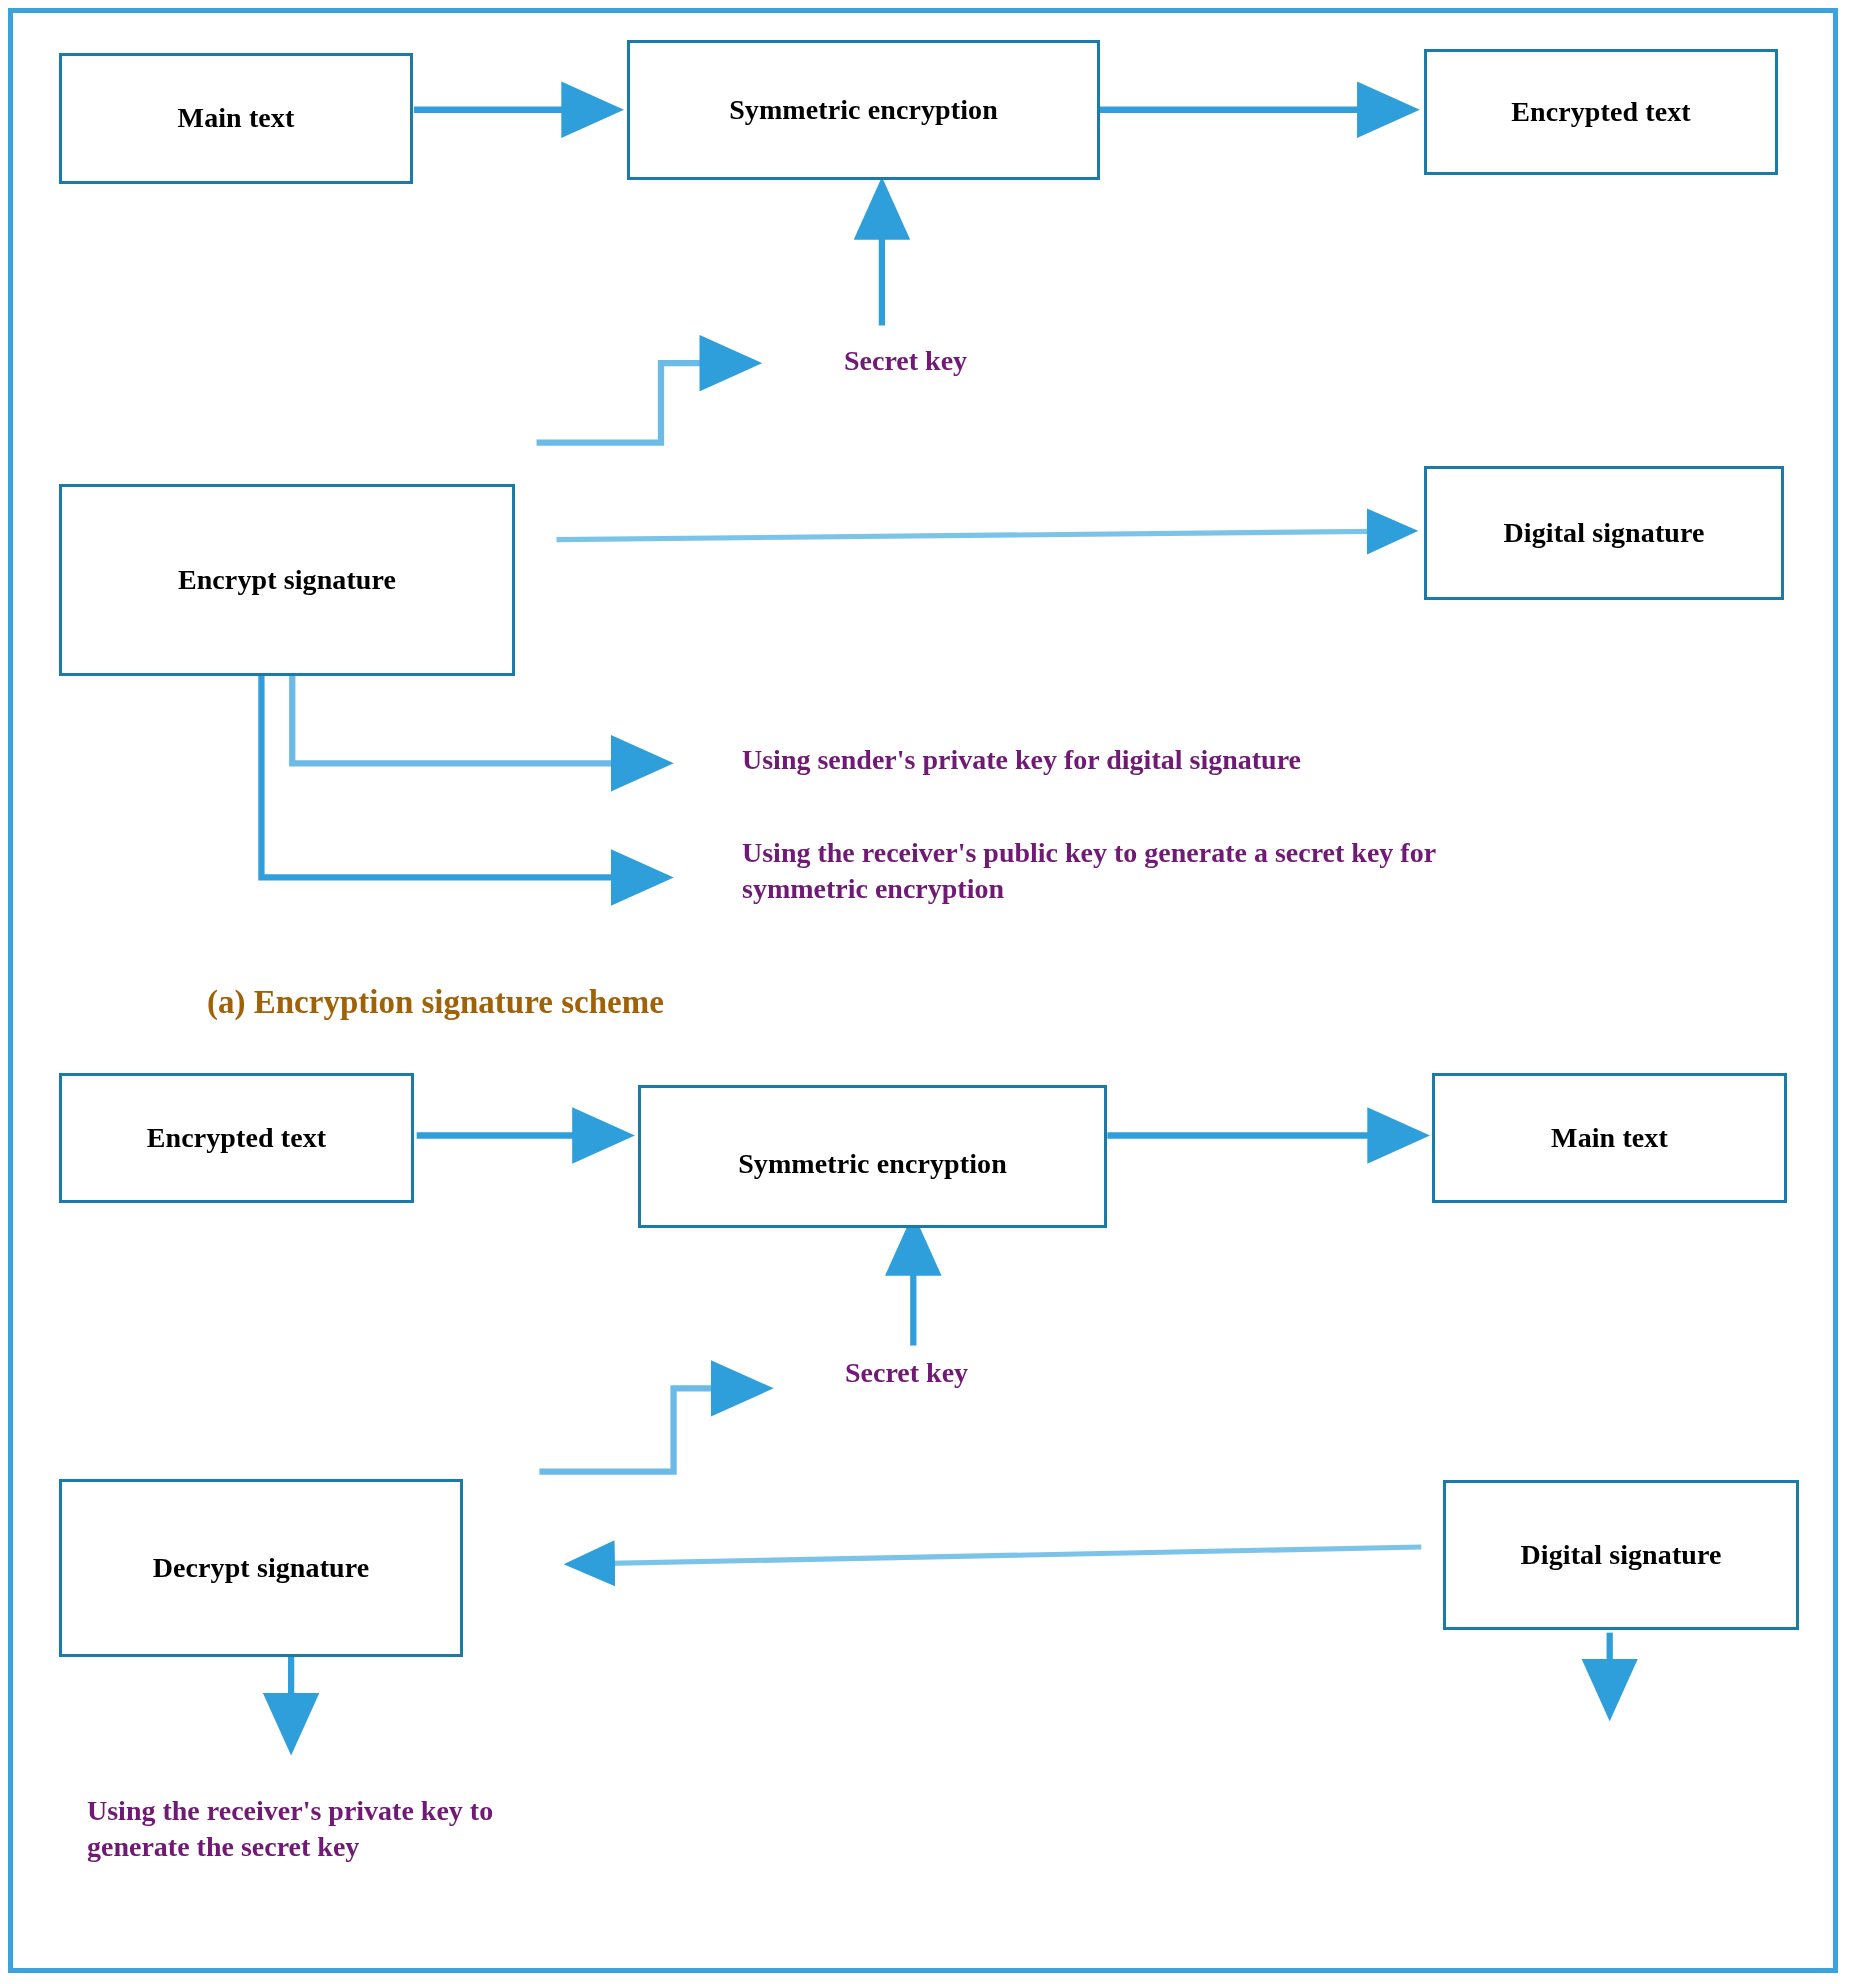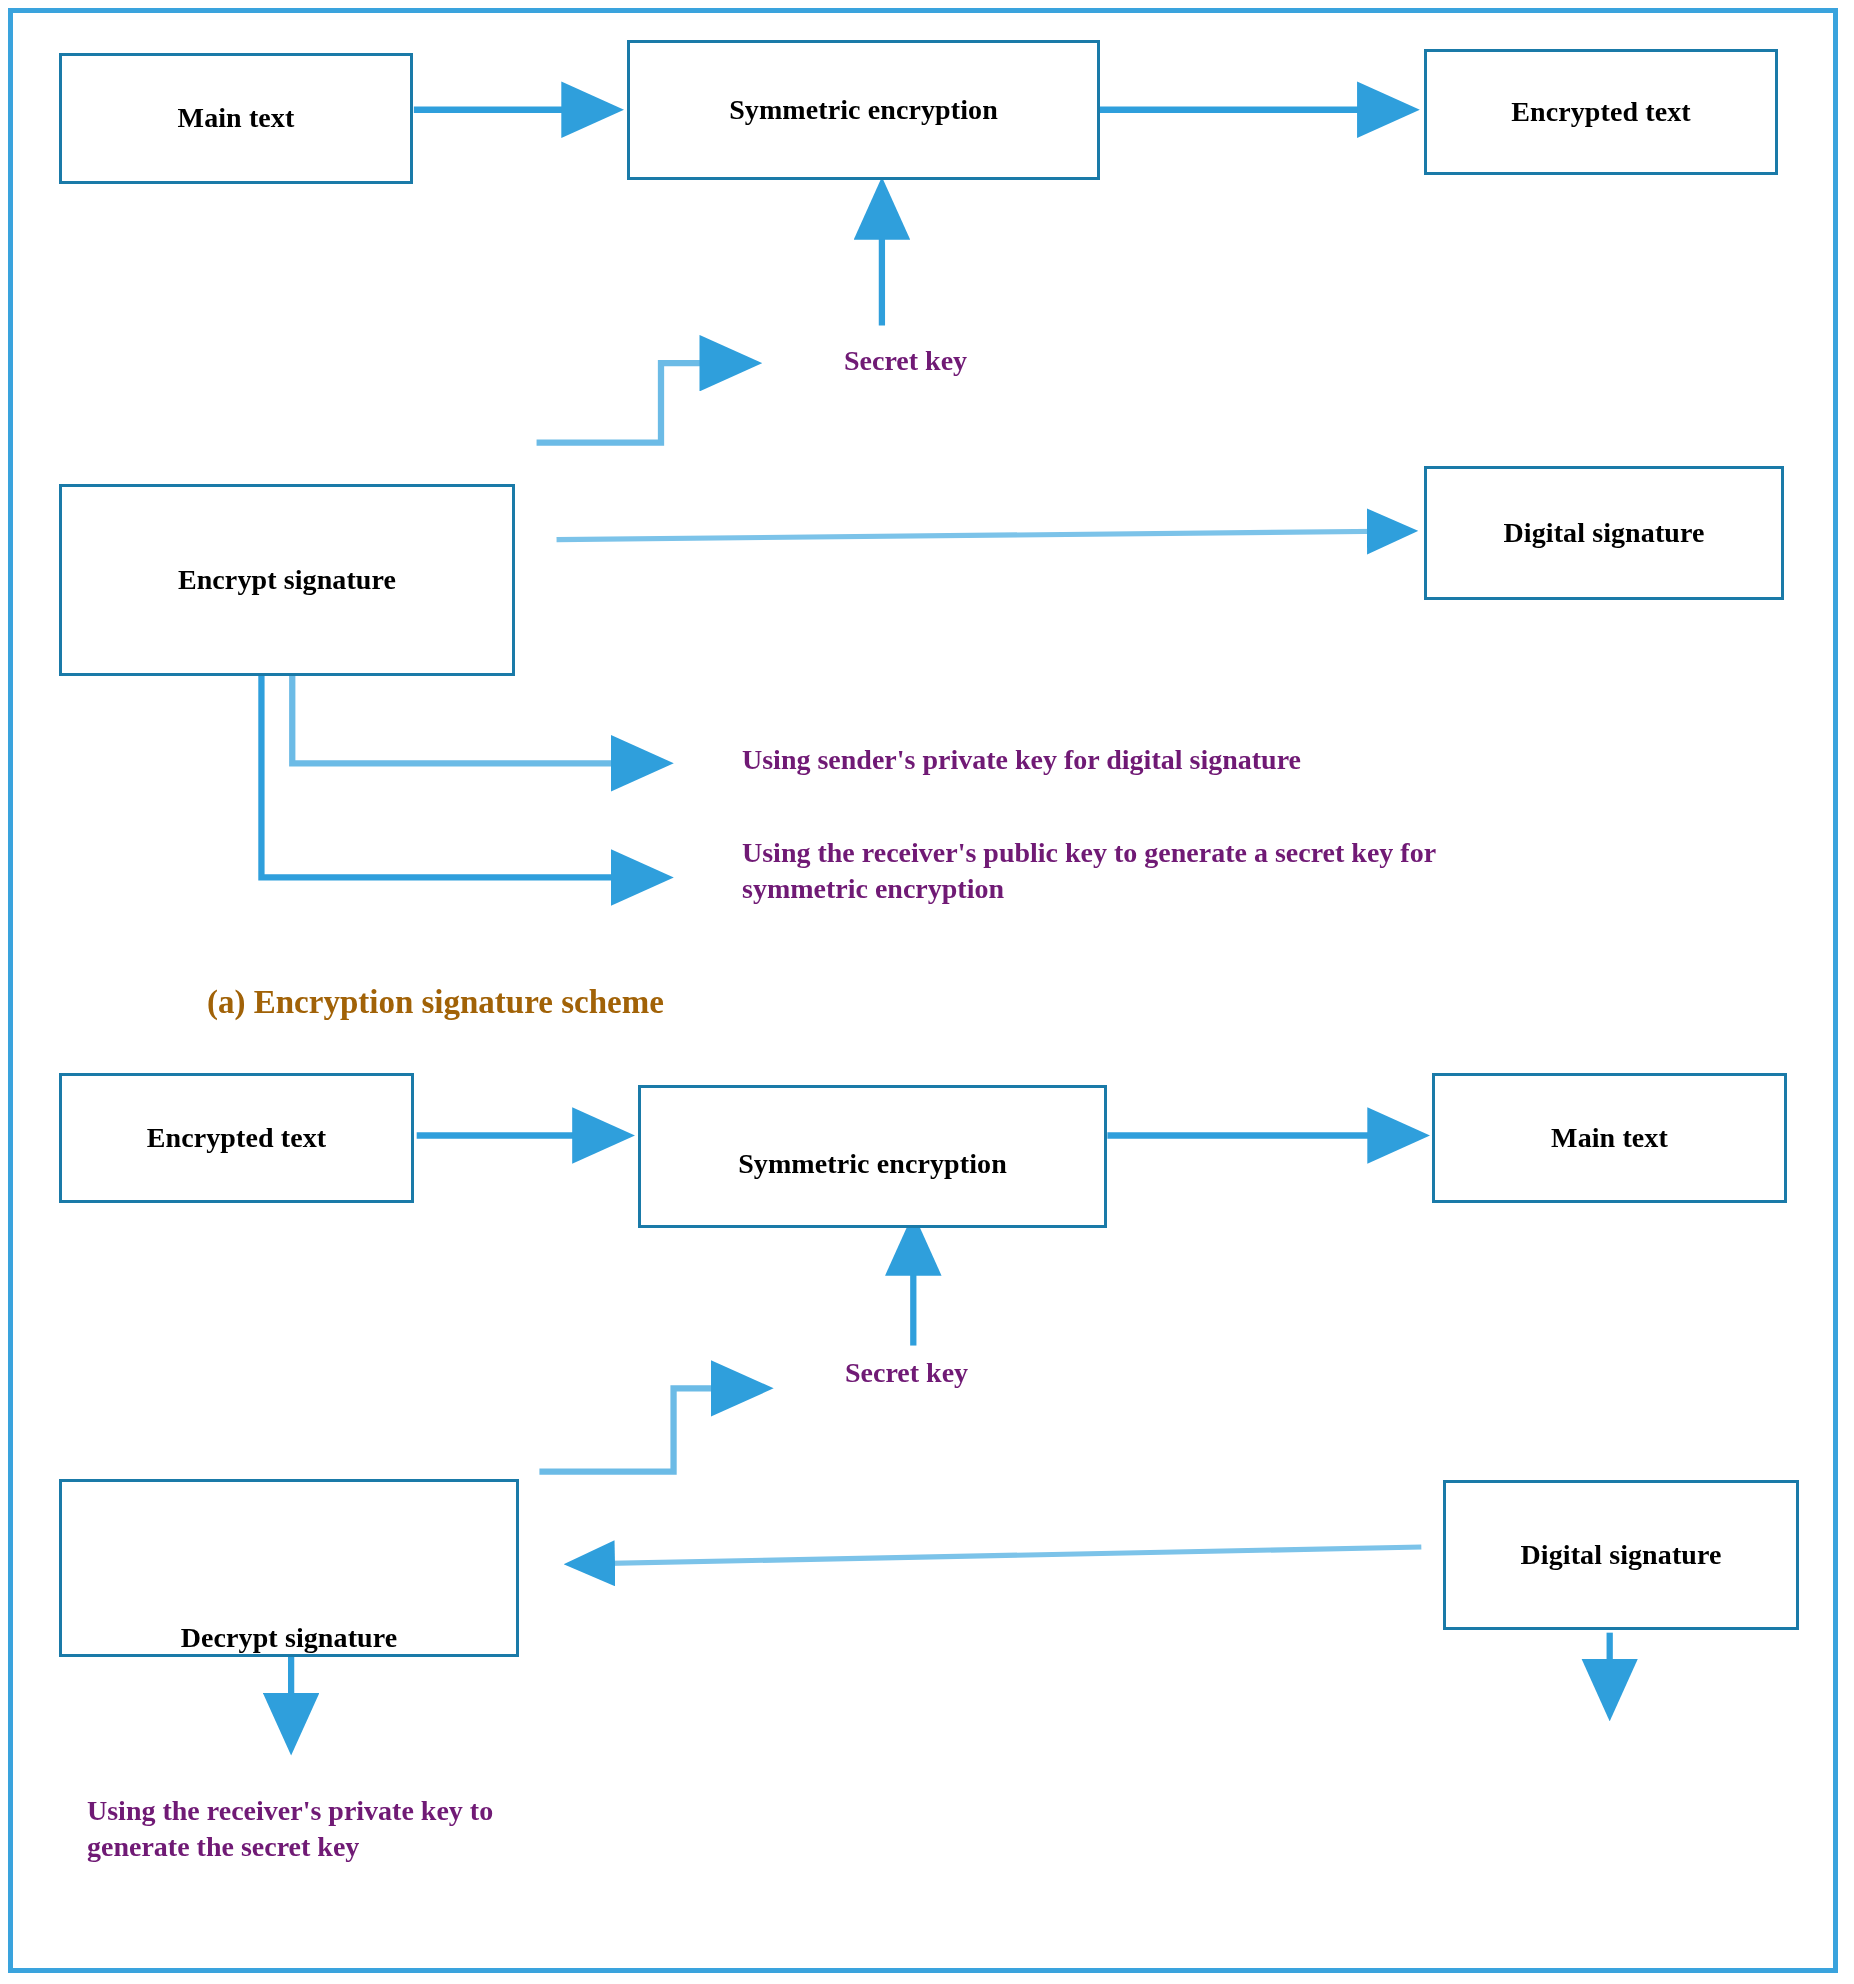--- a/index.html
+++ b/index.html
@@ -126,21 +126,21 @@
   </div>
 
   <div class="node mid-low" style="left:638px;top:1085px;width:469px;height:143px;">
     <span>Symmetric encryption</span>
   </div>
 
   <div class="node" style="left:1432px;top:1073px;width:355px;height:130px;">
     <span>Main text</span>
   </div>
 
-  <div class="node" style="left:59px;top:1479px;width:460px;height:178px;align-items:flex-end;">
+  <div class="node" style="left:59px;top:1479px;width:404px;height:178px;">
     <span>Decrypt signature</span>
   </div>
 
   <div class="node" style="left:1443px;top:1480px;width:356px;height:150px;">
     <span>Digital signature</span>
   </div>
 
   <div class="label" style="left:845px;top:1355px;">Secret key</div>
 
   <div class="label" style="left:87px;top:1793px;width:628px;">Using the receiver's private key to

